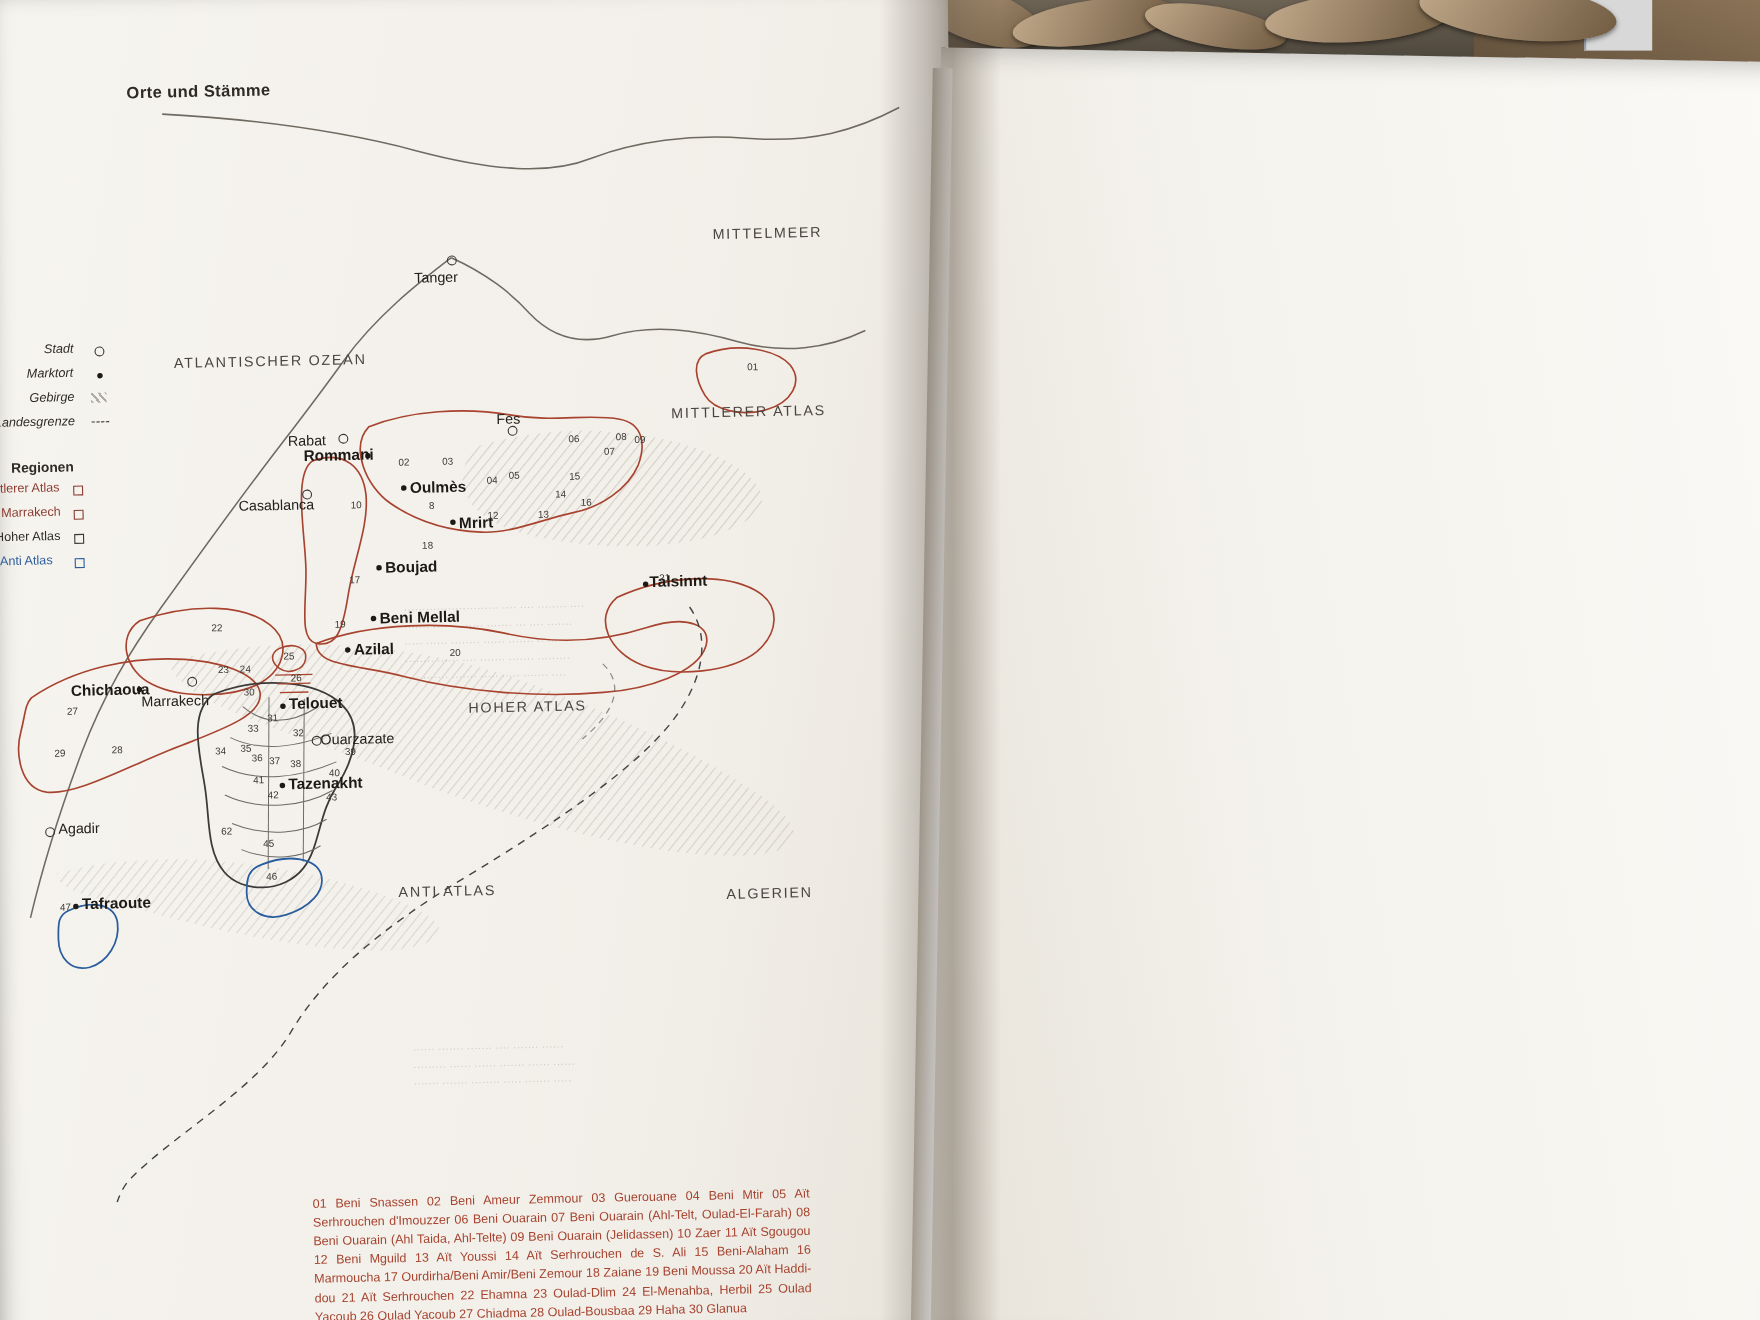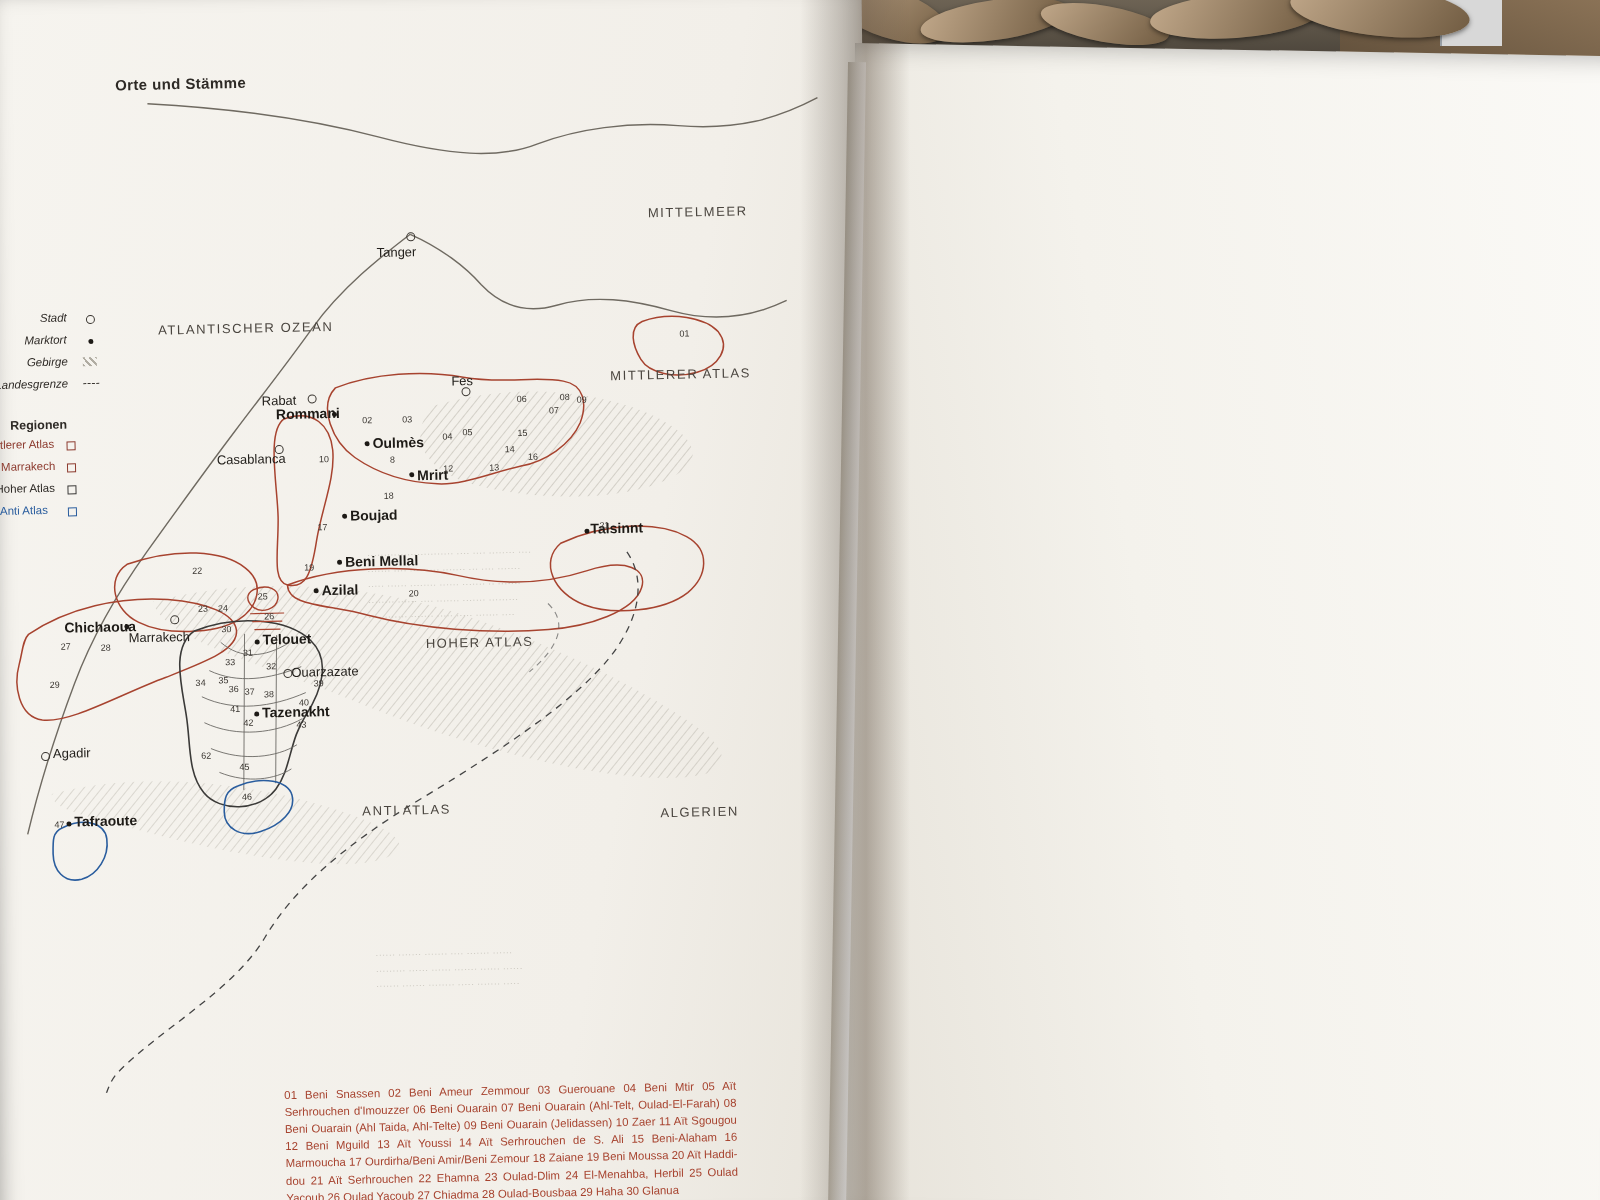--- a/index.html
+++ b/index.html
@@ -283,21 +283,21 @@
         <div class="num" style="left:398px;top:504px;">18</div>
         <div class="num" style="left:317px;top:574px;">19</div>
         <div class="num" style="left:421px;top:602px;">20</div>
         <div class="num" style="left:613px;top:516px;margin-top:22px;">21</div>
         <div class="num" style="left:205px;top:575px;">22</div>
         <div class="num" style="left:210px;top:613px;">23</div>
         <div class="num" style="left:230px;top:613px;">24</div>
         <div class="num" style="left:270px;top:602px;">25</div>
         <div class="num" style="left:276px;top:622px;">26</div>
         <div class="num" style="left:72px;top:648px;">27</div>
-        <div class="num" style="left:112px;top:650px;">28</div>
+        <div class="num" style="left:112px;top:684px;">28</div>
         <div class="num" style="left:60px;top:686px;">29</div>
         <div class="num" style="left:233px;top:634px;">30</div>
         <div class="num" style="left:254px;top:658px;">31</div>
         <div class="num" style="left:277px;top:672px;">32</div>
         <div class="num" style="left:236px;top:667px;">33</div>
         <div class="num" style="left:206px;top:687px;">34</div>
         <div class="num" style="left:229px;top:685px;">35</div>
         <div class="num" style="left:239px;top:694px;">36</div>
         <div class="num" style="left:255px;top:697px;">37</div>
         <div class="num" style="left:274px;top:700px;">38</div>

